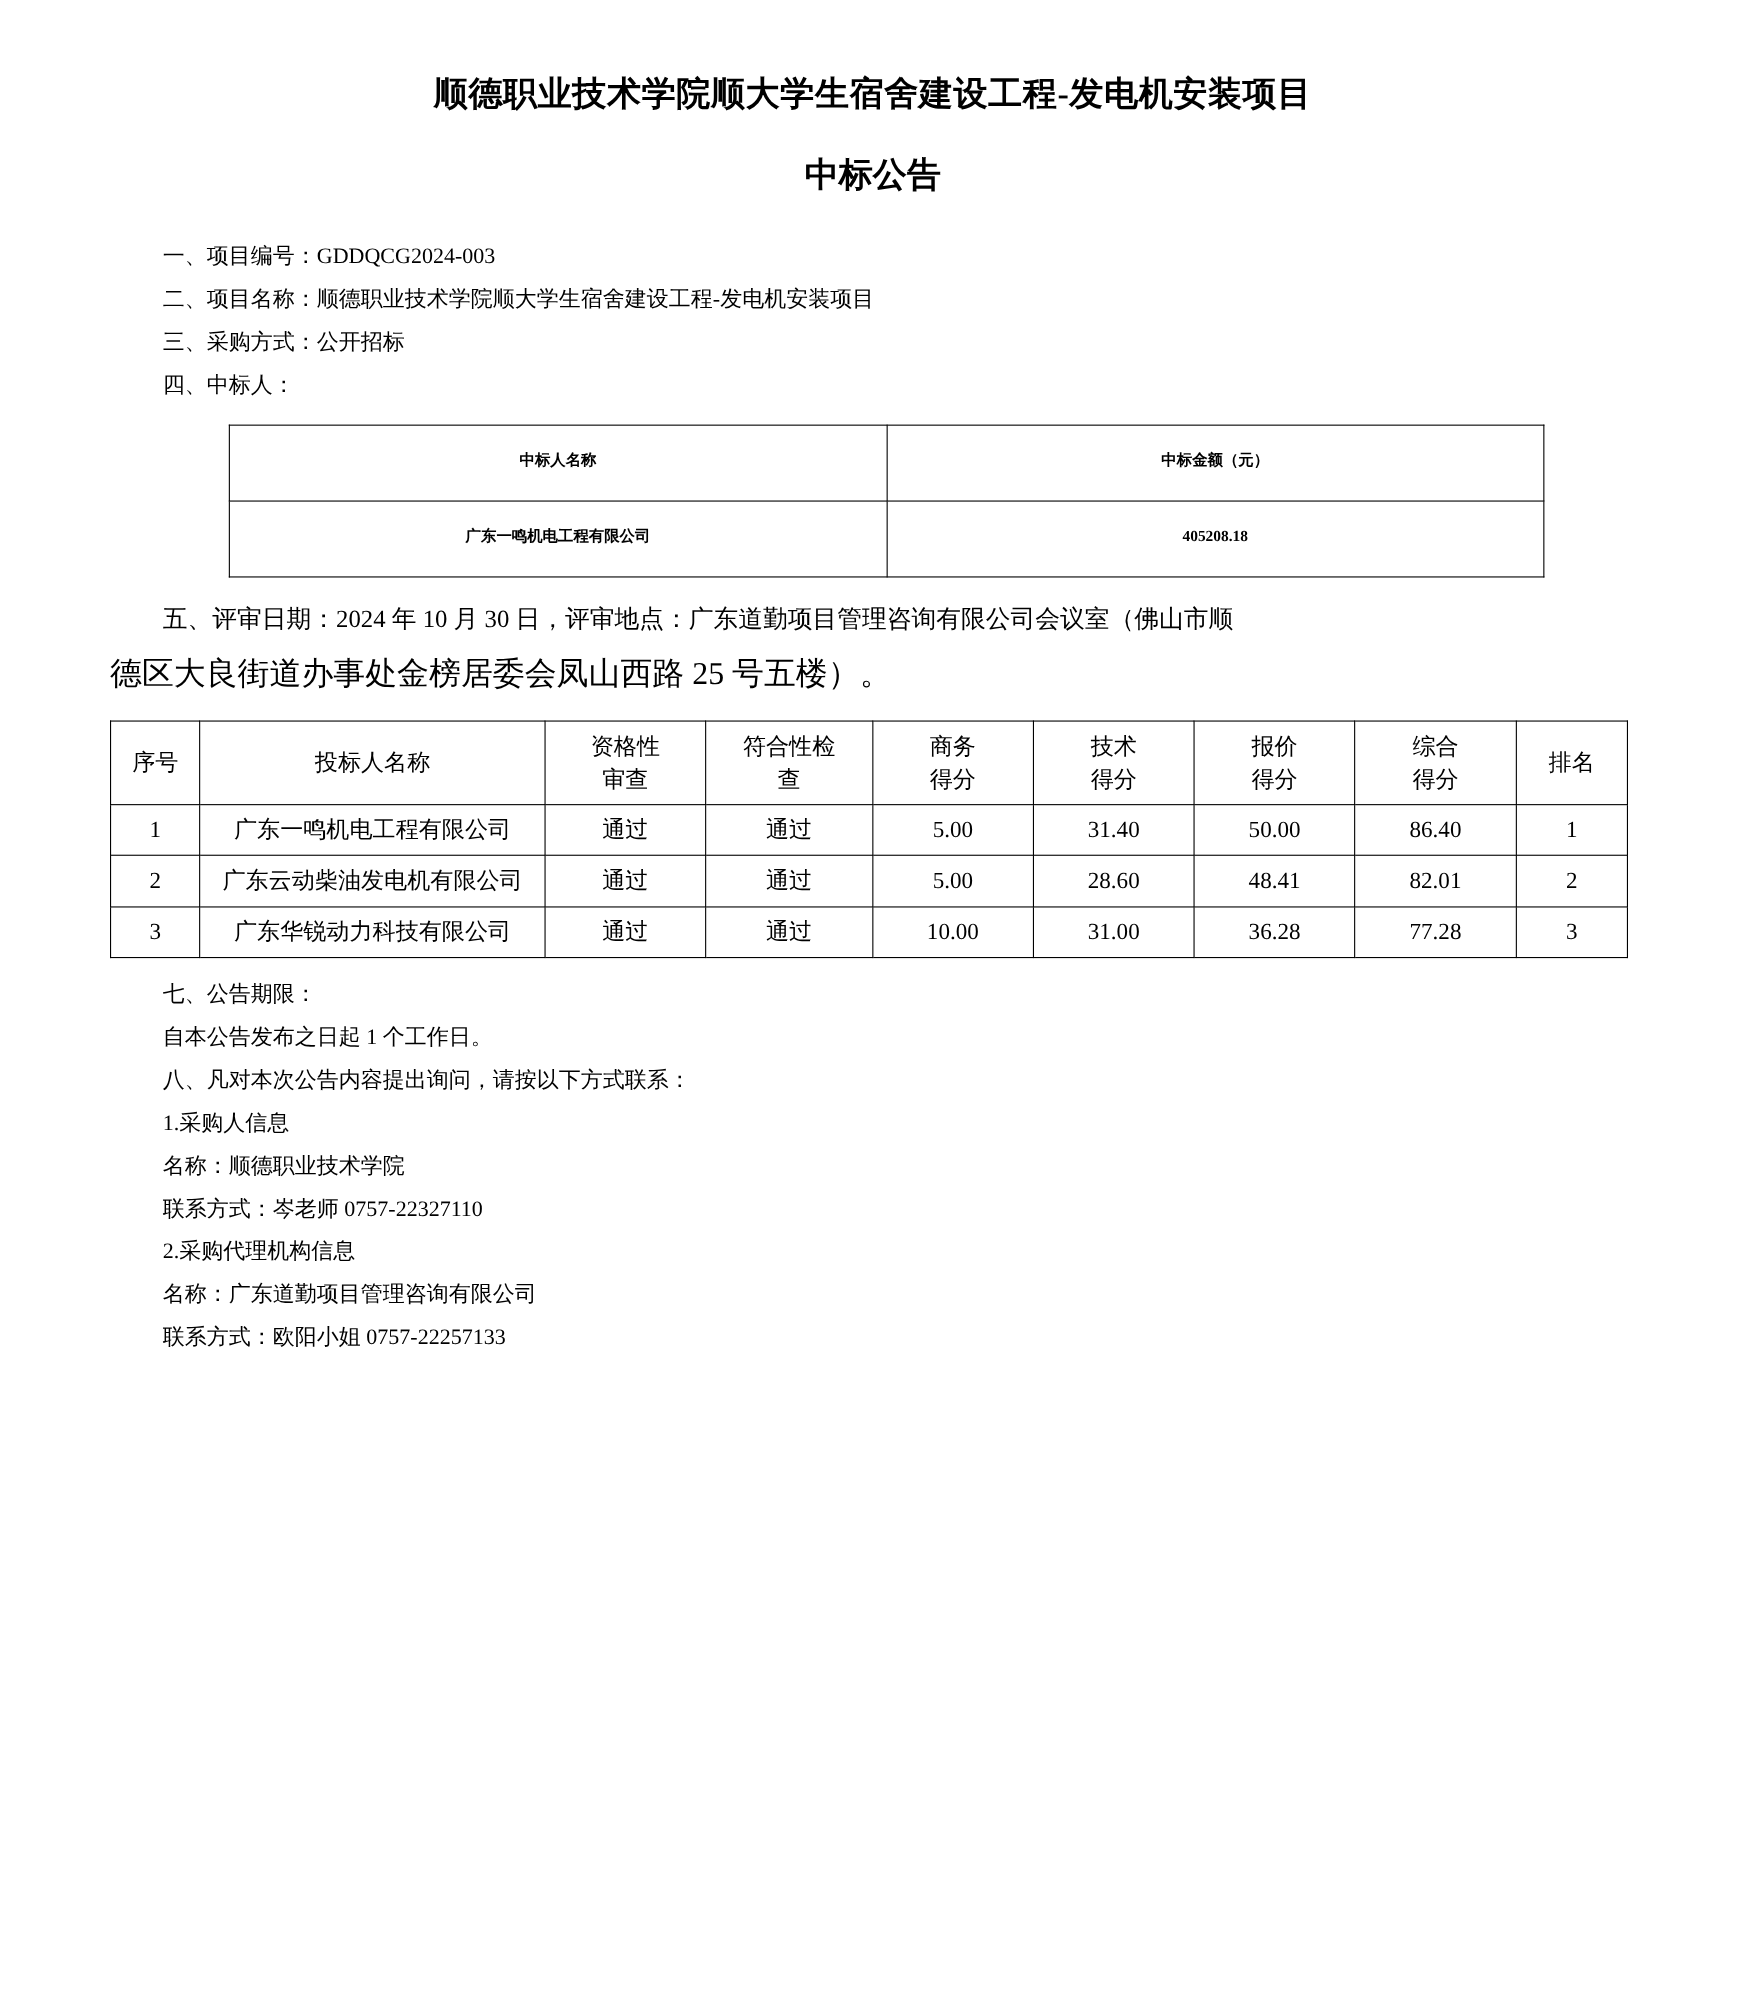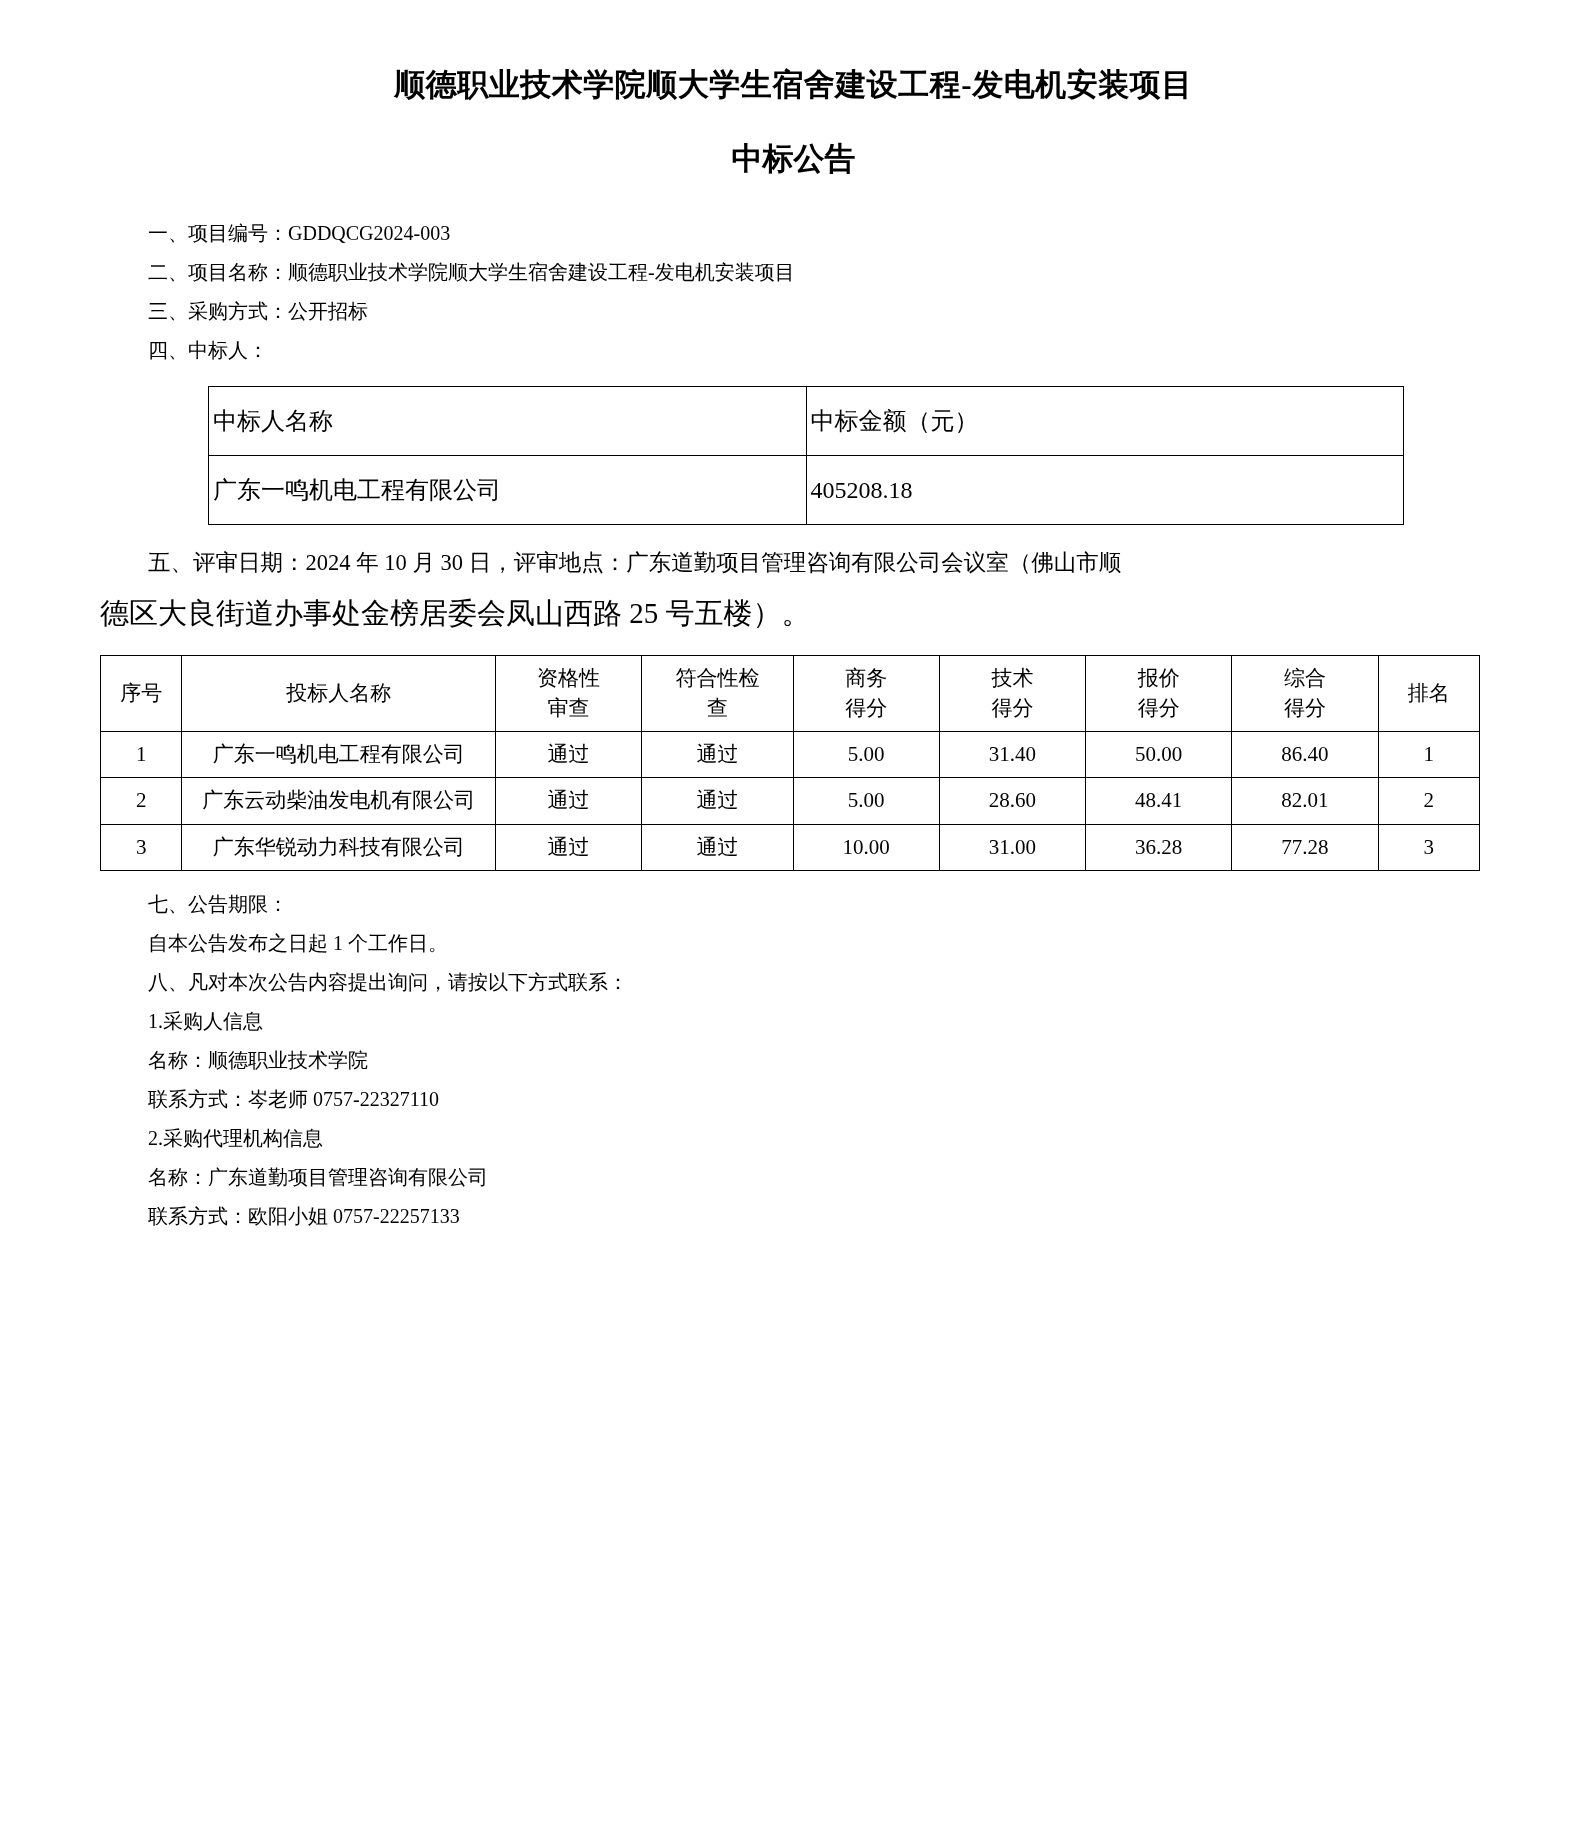--- a/index.html
+++ b/index.html
@@ -63,23 +63,23 @@
   }
   
   table.tbl {
     border-collapse: collapse;
     width: 1200px;
     margin: 16px 0 16px 100px;
     table-layout: fixed;
   }
   table.tbl td, table.tbl th {
     border: 1.5px solid #000;
-    font-size: 24px;
-    font-weight: normal;
-    text-align: left;
+    font-size: 14px;
+    font-weight: bold;
+    text-align: center;
     padding: 12px 4px;
     line-height: 1.35;
   }
   table.winner {
     width: 1196px;
     margin-left: 108px;
   }
   table.winner td {
     height: 44px;
   }

